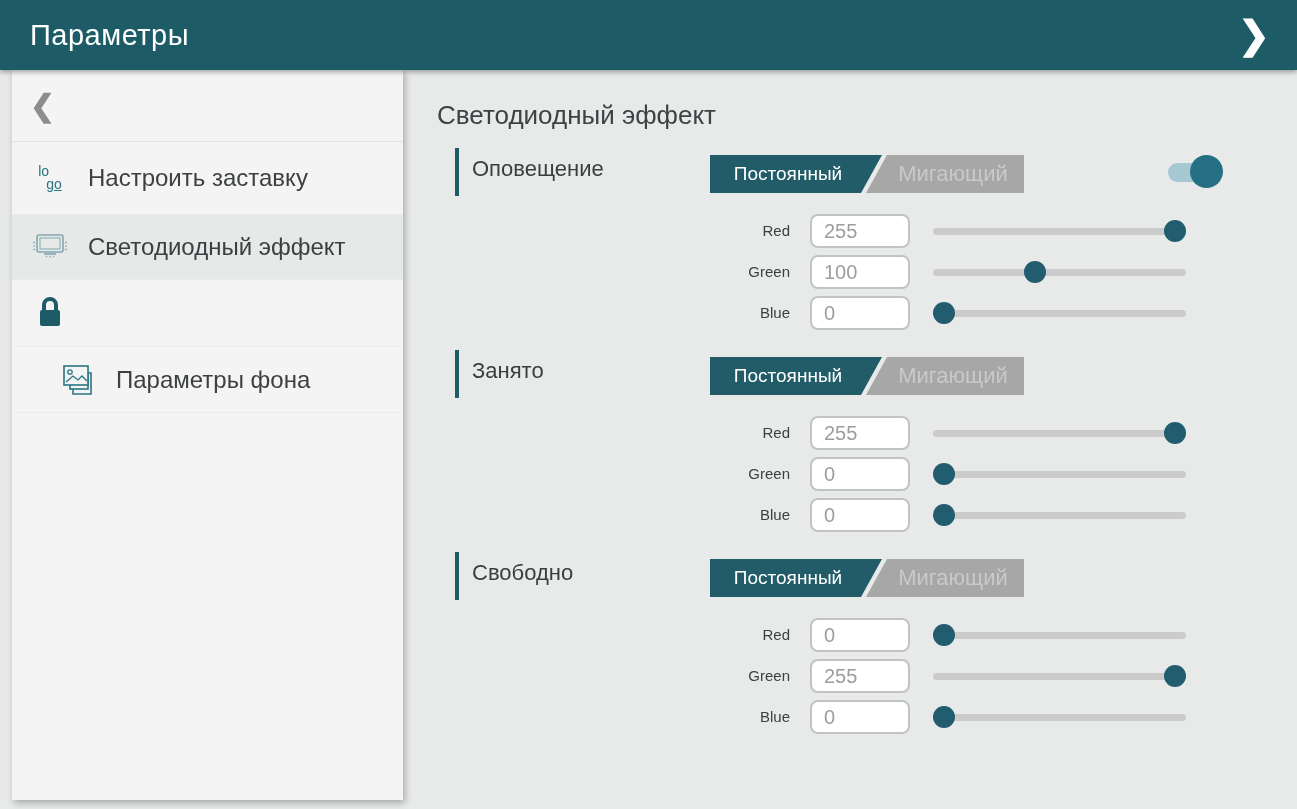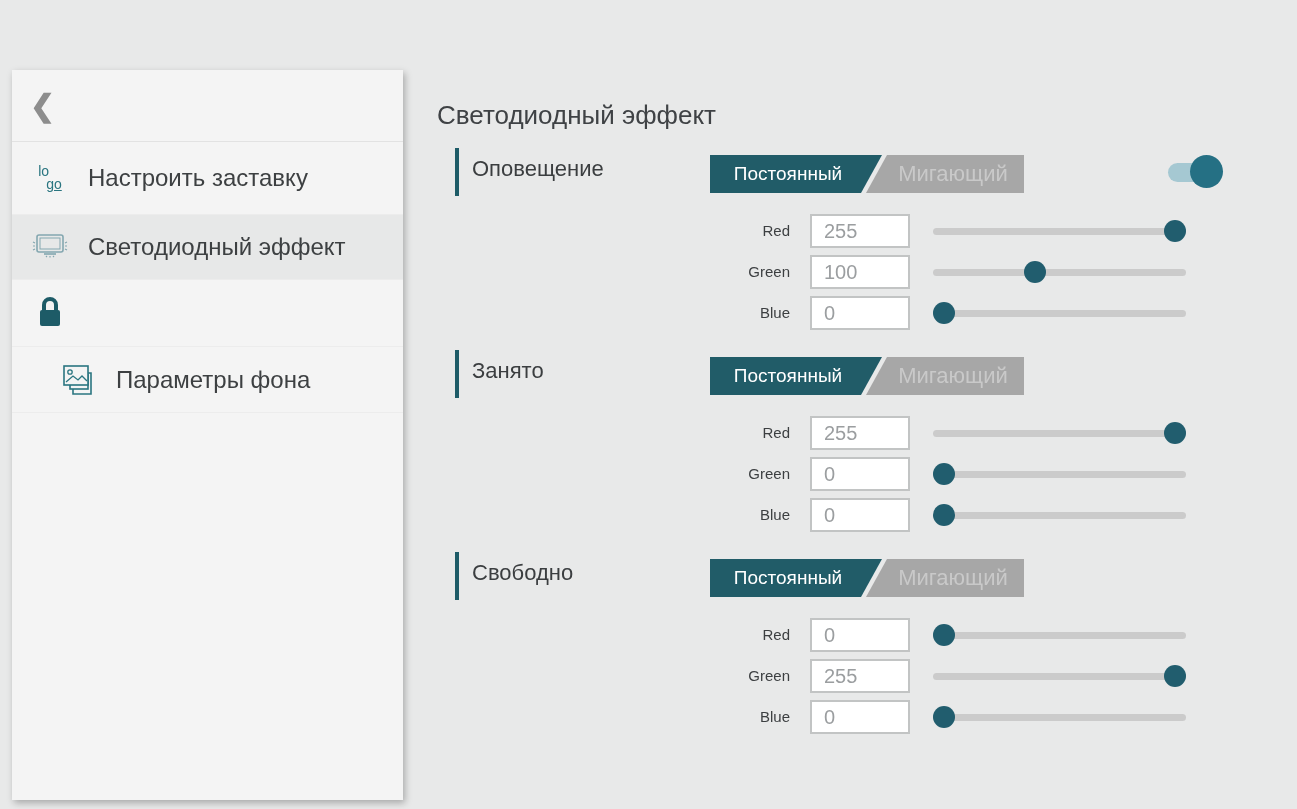--- a/index.html
+++ b/index.html
@@ -87,39 +87,43 @@
     border-radius:50%; background:#257084;
   }
 
   .chan-row { position:absolute; left:0; width:760px; height:34px; }
   .chan-label {
     position:absolute; left:225px; width:110px; text-align:right;
     font-size:15px; color:#3c3f41; line-height:34px;
   }
   .chan-input {
     position:absolute; left:355px; top:0; width:100px; height:34px;
-    border:2px solid #c2c4c4; border-radius:0; background:#ffffff;
+    border:2px solid #c2c4c4; border-radius:8px; background:#ffffff;
     font-family:"Liberation Sans", sans-serif;
     font-size:20px; color:#9b9ea0; padding:0 0 0 12px; outline:none;
   }
   .slider { position:absolute; left:478px; top:0; width:253px; height:34px; cursor:pointer; }
   .slider-track {
     position:absolute; left:0; right:0; top:14px; height:7px;
     border-radius:3.5px; background:#cbcbcb;
   }
   .slider-thumb {
     position:absolute; top:6px; width:22px; height:22px;
     border-radius:50%; background:#215d6e;
   }
 </style>
 </head>
 <body>
 
 <div id="app">
 
+  <div class="header">
+    <div class="header-title">Параметры</div>
+    <div class="header-forward">❯</div>
+  </div>
 
   <div class="sidebar">
     <div class="back-row">
       <span class="back-icon">❮</span>
     </div>
 
     <div class="nav-item" style="height:73px;">
       <span class="nav-icon">
         <span class="logo-icon">
           <span>lo</span>

